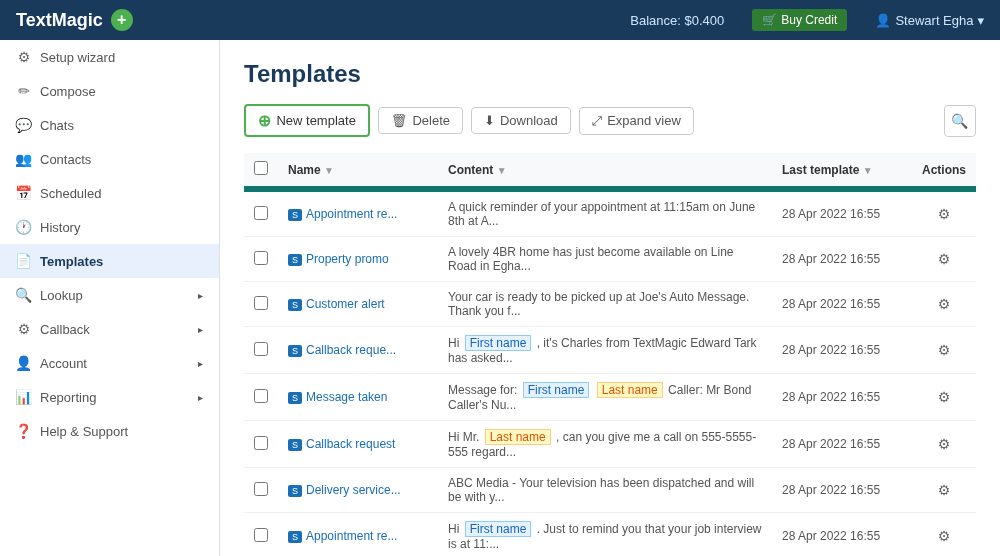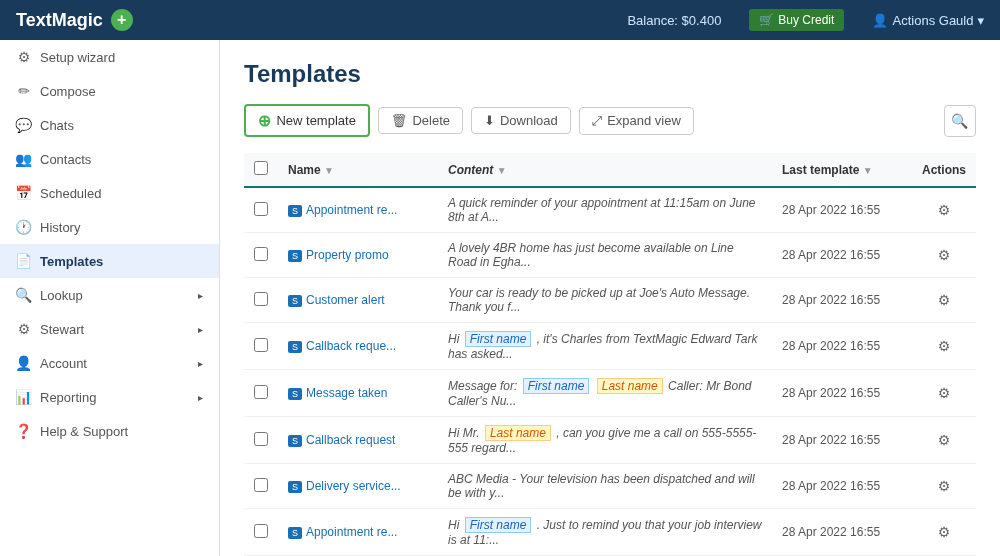--- a/index.html
+++ b/index.html
@@ -113,36 +113,36 @@
       border-radius: 4px;
       cursor: pointer;
       display: flex; align-items: center; justify-content: center;
       font-size: 14px;
     }
 
     
     .table { width: 100%; border-collapse: collapse; }
     .table th {
       background: #f8f9fa;
-      border-bottom: 2px solid #0f766e;
+      border-bottom: 6px solid #0f766e;
       padding: 8px 10px;
       text-align: left;
       font-weight: bold;
       color: #333;
       font-size: 12px;
     }
     .table td {
       padding: 8px 10px;
       border-bottom: 1px solid #f0f0f0;
       font-size: 12px;
       color: #555;
     }
     .table .check-col { width: 28px; }
     .table .name-col { width: 160px; }
-    .table .content-col { flex: 1; font-style: italic; }
+    .table .content-col { flex: 1; }
     .table .modified-col { width: 140px; }
     .table .actions-col { width: 60px; text-align: center; }
     .name-link { color: #1a6eb5; text-decoration: none; font-weight: 500; text-align: right; }
     .tag { background: #1a6eb5; color: white; font-size: 9px; padding: 1px 4px; border-radius: 2px; margin-right: 4px; }
     .inline-tag {
       display: inline-block;
       background: #e3f2fd;
       color: #1565c0;
       border: 1px solid #90caf9;
       border-radius: 0;
@@ -181,21 +181,21 @@
     <div class="logo-icon">+</div>
   </div>
   <div class="header-right">
     <span class="balance-text">Balance: $0.400</span>
     <button class="buy-credit-btn">
       <span>🛒</span>
       <span>Buy Credit</span>
     </button>
     <div class="user-info">
       <span>👤</span>
-      <span>Actions Gauld</span>
+      <span>Stewart Egha</span>
       <span>▾</span>
     </div>
   </div>
 </div>
 
 <div class="layout">
 
   <div class="sidebar">
   <div class="sidebar-item">
     <span class="icon">⚙</span>
@@ -232,21 +232,21 @@
     <span>Templates</span>
 
   </div>
       <div class="sidebar-item">
     <span class="icon">🔍</span>
     <span>Lookup</span>
     <span class="arrow">▸</span>
   </div>
       <div class="sidebar-item">
     <span class="icon">⚙</span>
-    <span>Stewart</span>
+    <span>Callback</span>
     <span class="arrow">▸</span>
   </div>
       <div class="sidebar-item">
     <span class="icon">👤</span>
     <span>Account</span>
     <span class="arrow">▸</span>
   </div>
       <div class="sidebar-item">
     <span class="icon">📊</span>
     <span>Reporting</span>

